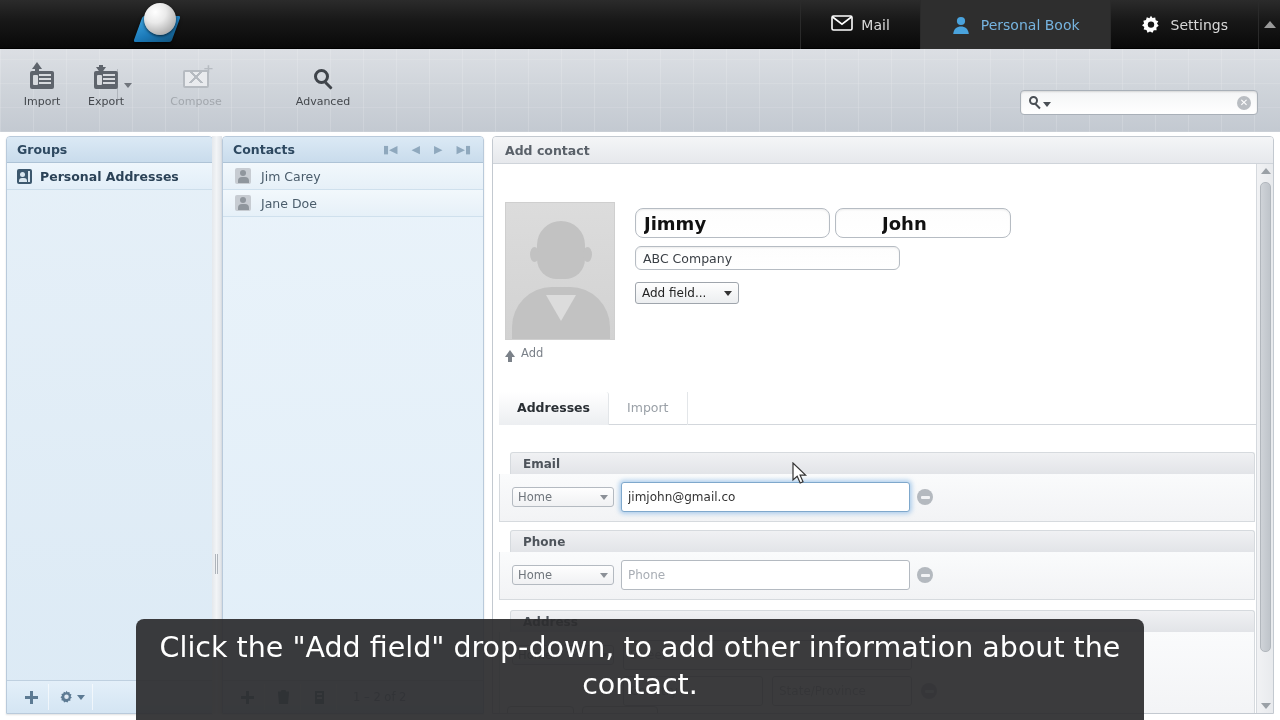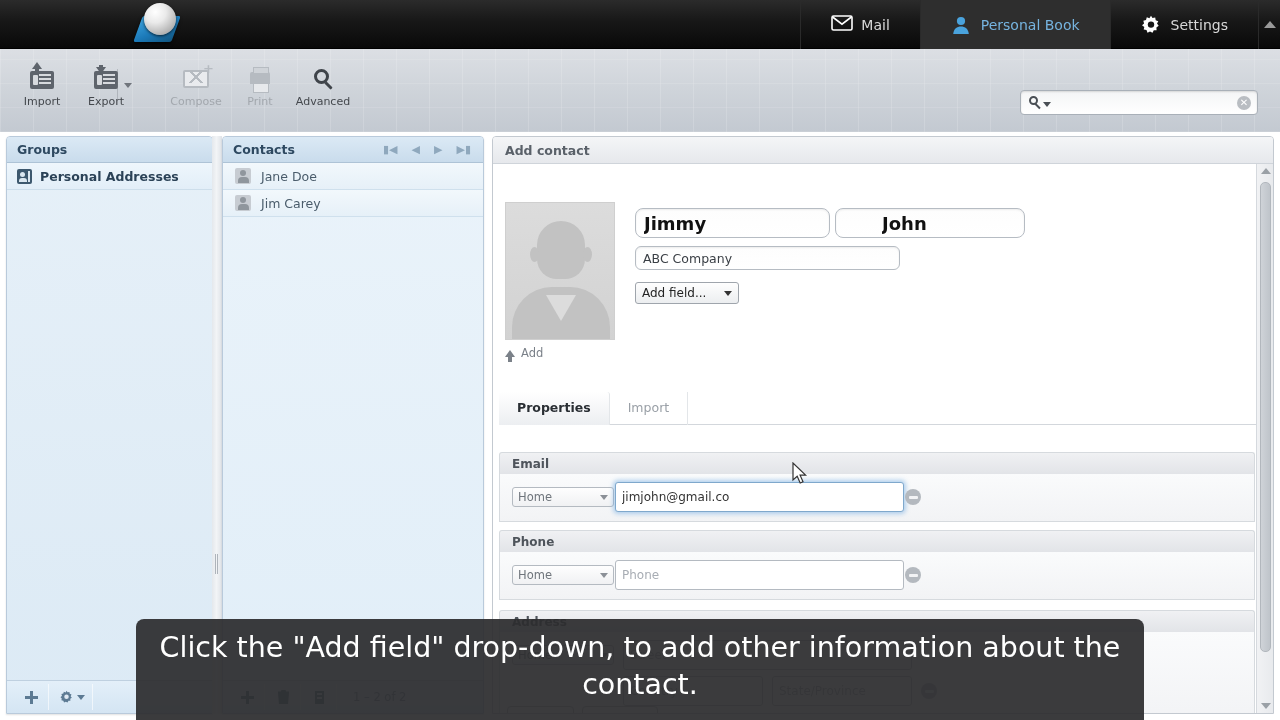--- a/index.html
+++ b/index.html
@@ -234,21 +234,21 @@
   .up-arrow::after{content:"";position:absolute;left:-2px;top:7px;width:4px;height:5px;background:#7b8189;}
 
   .in-name {
     position:absolute; height:30px; border:1px solid #b6bcc3; border-radius:8px;
     font-size:18px; font-weight:bold; color:#111; padding:0 8px;
     background:linear-gradient(#fdfdfd,#fff);
     box-shadow: inset 0 1px 2px rgba(0,0,0,.07);
     font-family:"DejaVu Sans", sans-serif; outline:none;
   }
   #in-first { left:142px; top:44px; width:195px; }
-  #in-last  { left:342px; top:44px; width:190px;padding-left:46px; }
+  #in-last  { left:342px; top:44px; width:176px;padding-left:46px; }
   #in-org {
     position:absolute; left:142px; top:82px; width:265px; height:24px;
     border:1px solid #b6bcc3; border-radius:6px; font-size:12.5px; color:#3a3f45;
     padding:0 7px; background:linear-gradient(#fdfdfd,#fff);
     box-shadow: inset 0 1px 2px rgba(0,0,0,.07); outline:none;
     font-family:"DejaVu Sans", sans-serif;
   }
   #add-field {
     position:absolute; left:142px; top:118px; width:104px; height:22px;
     border:1px solid #9fa5ac; border-radius:3px; background:linear-gradient(#fefefe,#eceef0);
@@ -264,24 +264,25 @@
     color:#9aa0a7; cursor:pointer; border-right:1px solid #e3e6e9;
   }
   .tab.active { color:#2a2f34; font-weight:bold; background:linear-gradient(#ffffff,#eceef1); border-radius:3px 3px 0 0;}
 
   
   .sec { position:absolute; left:6px; width:756px; }
   .sec-head {
     height:22px; line-height:22px; padding:0 12px; font-size:12px; font-weight:bold; color:#4e545b;
     background: linear-gradient(#f0f1f3,#e2e4e8); border:1px solid #d6dade; border-bottom:none;
     border-radius:3px 3px 0 0;
+    margin-left:11px;
   }
   .sec-body {
     background: linear-gradient(#fafbfc,#f2f3f5); border:1px solid #d6dade; border-top:none;
-    padding:8px 12px 9px 12px; display:flex; align-items:center; gap:1px;
+    padding:8px 12px 9px 12px; display:flex; align-items:center; gap:7px;
   }
   .mini-select {
     width:102px; height:20px; border:1px solid #b4bac1; border-radius:3px;
     background:linear-gradient(#fefefe,#f0f1f3);
     font-size:11.5px; color:#6f757c; padding:0 5px;
     display:flex; align-items:center; justify-content:space-between; cursor:pointer; flex:none;
     font-family:"DejaVu Sans", sans-serif;
   }
   .mini-select .caret{ width:0;height:0;border-left:4px solid transparent;border-right:4px solid transparent;border-top:5px solid #8b9097;}
   .txt {
@@ -402,26 +403,20 @@
     <div class="split-arrow"></div>
 
     <div class="tbtn disabled" style="left:158px">
       <span class="gico">
         <span class="env-ic"></span>
           <span class="plus-sm">+</span>
       </span>
       <span class="lbl">Compose</span>
     </div>
 
-    <div class="tbtn disabled" style="left:222px">
-      <span class="gico">
-          <span class="print-ic"></span>
-        </span>
-      <span class="lbl">Print</span>
-    </div>
 
     <div class="tbtn" style="left:285px">
       <span class="gico">
           <span class="mag-ic"></span>
         </span>
       <span class="lbl">Advanced</span>
     </div>
   </div>
 
   <div id="searchbox">
@@ -466,25 +461,25 @@
       <span>Contacts</span>
       <span class="pager">
         <span class="pg">▮◀</span>
         <span class="pg">◀</span>
         <span class="pg">▶</span>
         <span class="pg">▶▮</span>
       </span>
     </div>
     <div class="contact-row">
       <span class="avatar-sm"></span>
-      <span>Jane Doe</span>
+      <span>Jim Carey</span>
     </div>
     <div class="contact-row">
       <span class="avatar-sm"></span>
-      <span>Jim Carey</span>
+      <span>Jane Doe</span>
     </div>
     <div class="footer" style="left:0;width:260px">
       <div class="fic">
         <svg width="15" height="15" viewBox="0 0 15 15">
             <path fill="#5c7a93" d="M6 1h3v5h5v3H9v5H6V9H1V6h5z"></path>
           </svg>
       </div>
       <div class="fic">
         <svg width="13" height="15" viewBox="0 0 13 15">
             <path fill="#5c7a93" d="M1 3h11l-1 11H2zM4.5 0h4l.7 1.4H12V3H1V1.4h2.8z"></path>
@@ -525,21 +520,21 @@
       <input id="in-first" class="in-name" value="Jimmy" placeholder="First name" style="">
       <input id="in-last" class="in-name" value="John" placeholder="Last name" style="">
       <input id="in-org" value="ABC Company" placeholder="Organization" style="">
 
       <div id="add-field">
         <span>Add field...</span>
         <span class="caret"></span>
       </div>
 
       <div id="tabs">
-        <div class="tab active">Properties</div>
+        <div class="tab active">Addresses</div>
         <div class="tab">Import</div>
       </div>
 
       <div class="sec" id="email-sec">
         <div class="sec-head">Email</div>
         <div class="sec-body">
           <div class="mini-select">
             <span>Home</span>
             <span class="caret"></span>
           </div>

